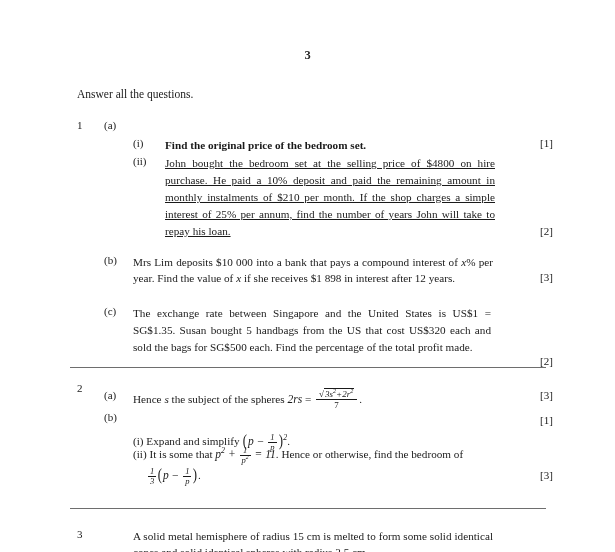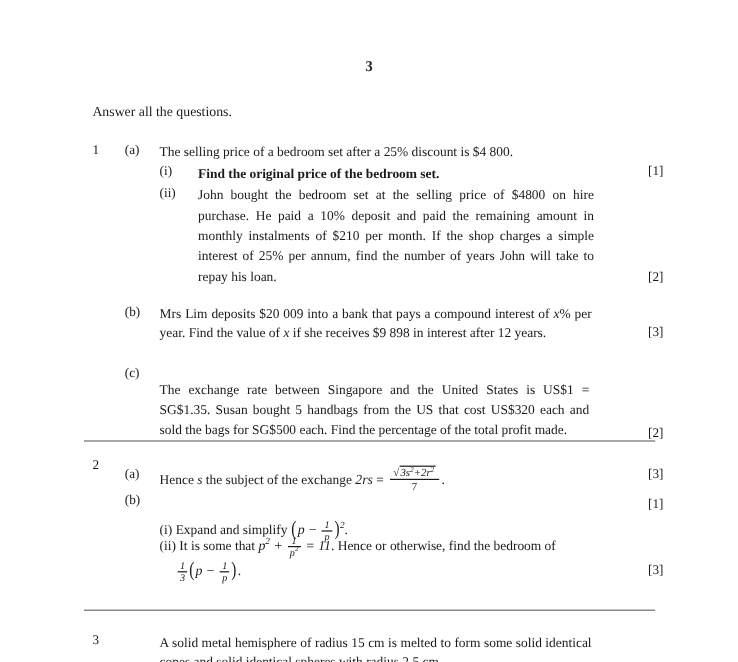--- a/index.html
+++ b/index.html
@@ -79,21 +79,21 @@
   .body-text {
     position: absolute;
     font-size: 11.2px;
     line-height: 16.4px;
     color: #1a1a1a;
     text-align: justify;
     z-index: 2;
   }
   .lvl1 { left: 133px; width: 355px; }
   .lvl2 { left: 165px; width: 325px; font-weight: bold; }
-  .lvl2j { left: 165px; width: 330px; text-align: justify; }
+  .lvl2j { left: 165px; width: 330px; text-align: justify; text-decoration: underline; }
   .marks {
     position: absolute;
     left: 540px;
     font-size: 11px;
     color: #1a1a1a;
     z-index: 2;
   }
 
   
   .rule {
@@ -160,46 +160,45 @@
 
 <div id="page">
 
 
   <div class="page-number">3</div>
 
   <div class="instruction">Answer all the questions.</div>
 
   <div class="qnum" style="top:119px;">1</div>
   <div class="plabel" style="top:119px;">(a)</div>
-  <div class="body-text lvl1" style="top:119px;">The selling price of a bedroom set after a 25% discount is $4 800.</div>
 
   <div class="rlabel" style="top:137px;">(i)</div>
   <div class="body-text lvl2" style="top:137px;">Find the original price of the bedroom set.</div>
   <div class="marks" style="top:137px;">[1]</div>
 
   <div class="rlabel" style="top:155px;">(ii)</div>
   <div class="body-text lvl2j" style="top:155px; line-height:17px;">John bought the bedroom set at the selling price of $4800 on hire purchase. He paid a 10% deposit and paid the remaining amount in monthly instalments of $210 per month. If the shop charges a simple interest of 25% per annum, find the number of years John will take to repay his loan.</div>
   <div class="marks" style="top:225px;">[2]</div>
 
   <div class="plabel" style="top:254px;">(b)</div>
-  <div class="body-text lvl1" style="top:254px; width:360px;"><span>Mrs Lim deposits $20 009 into a bank that pays a compound interest of </span><span class="mi">x</span><span>% per year. Find the value of </span><span class="mi">x</span><span> if she receives $9 898 in interest after 12 years.</span></div>
+  <div class="body-text lvl1" style="top:254px; width:360px;"><span>Mrs Lim deposits $10 000 into a bank that pays a compound interest of </span><span class="mi">x</span><span>% per year. Find the value of </span><span class="mi">x</span><span> if she receives $1 898 in interest after 12 years.</span></div>
   <div class="marks" style="top:271px;">[3]</div>
 
   <div class="plabel" style="top:305px;">(c)</div>
-  <div class="body-text lvl1" style="top:305px; width:358px; line-height:17px;margin-top:12px;">The exchange rate between Singapore and the United States is US$1 = SG$1.35. Susan bought 5 handbags from the US that cost US$320 each and sold the bags for SG$500 each. Find the percentage of the total profit made.</div>
+  <div class="body-text lvl1" style="top:305px; width:358px; line-height:17px;">The exchange rate between Singapore and the United States is US$1 = SG$1.35. Susan bought 5 handbags from the US that cost US$320 each and sold the bags for SG$500 each. Find the percentage of the total profit made.</div>
   <div class="marks" style="top:355px;">[2]</div>
 
   <div class="rule" style="top:367px;"></div>
 
   <div class="qnum" style="top:382px;">2</div>
   <div class="plabel" style="top:389px;">(a)</div>
 
   <div class="body-text lvl1" style="top:389px; width:370px; text-align:left;">
     <span class="expr">
-      <span>Hence </span><span class="mi">s</span><span> the subject of the exchange </span><span class="math">2rs</span>
+      <span>Hence </span><span class="mi">s</span><span> the subject of the spheres </span><span class="math">2rs</span>
       <span>=</span>
       <span class="bigfrac">
         <span class="num"><span class="radical">√</span><span class="rad-bar mi">3s<sup class="ex">2</sup>+2r<sup class="ex">2</sup></span></span>
         <span class="den">7</span>
       </span><span>.</span>
     </span>
   </div>
   <div class="marks" style="top:389px;">[3]</div>
 
   <div class="plabel" style="top:411px;">(b)</div>

